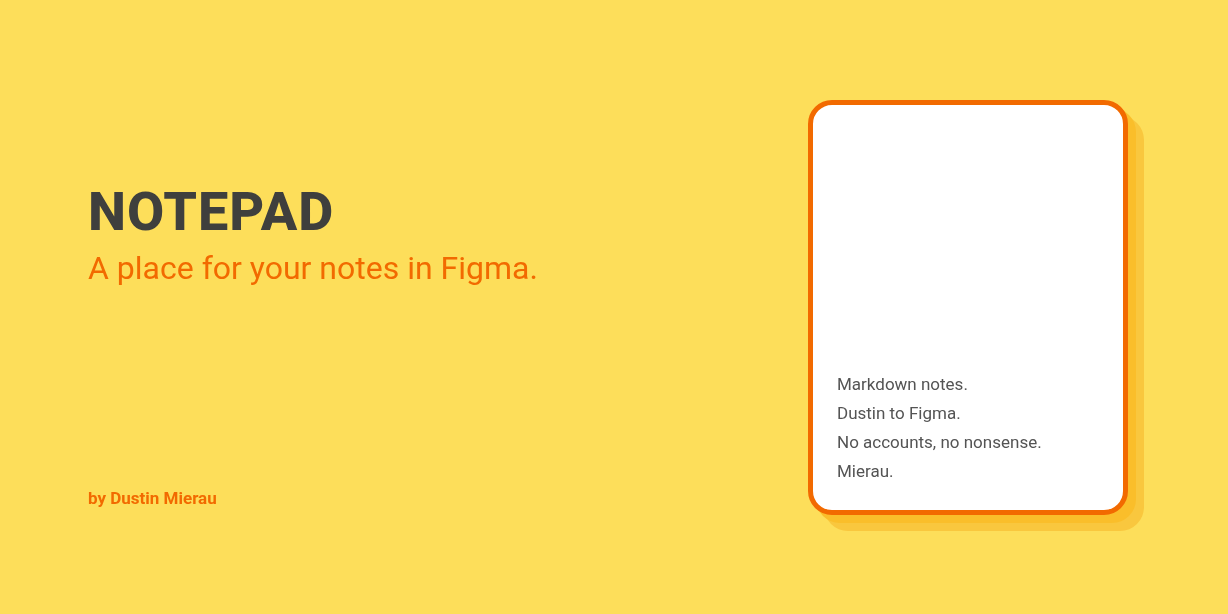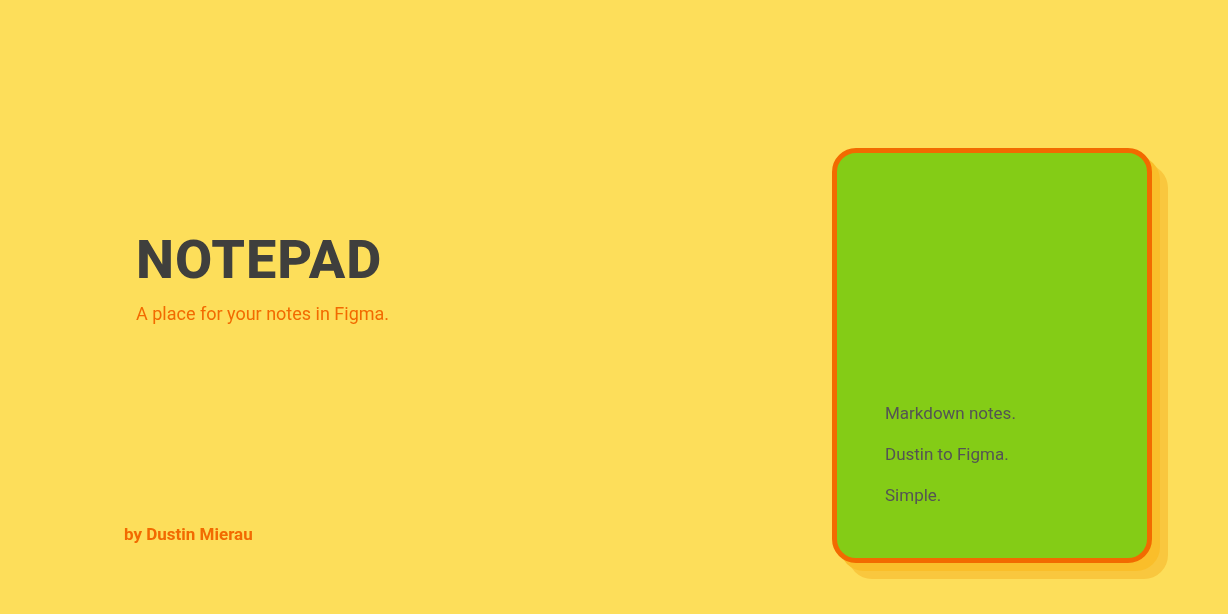--- a/index.html
+++ b/index.html
@@ -1,16 +1,16 @@
 <!DOCTYPE html>
 <html><head>
   <meta charset="utf-8">
   <style>
     * {
-      margin: 12px;
+      margin: 0;
       padding: 0;
       box-sizing: border-box;
     }
 
     body {
       width: 1228px;
       height: 614px;
       background-color: #FDDE5A;
       font-family: -apple-system, BlinkMacSystemFont, 'Segoe UI', Roboto, Helvetica, Arial, sans-serif;
       position: relative;
@@ -25,21 +25,21 @@
 
     .title {
       font-size: 54px;
       font-weight: 800;
       color: #3F3F3D;
       letter-spacing: 1px;
       margin-bottom: 6px;
     }
 
     .subtitle {
-      font-size: 18px;
+      font-size: 32px;
       font-weight: 400;
       color: #F26A00;
     }
 
     .author {
       position: absolute;
       left: 88px;
       top: 488px;
       font-size: 17px;
       font-weight: 700;
@@ -73,21 +73,21 @@
       background-color: #FABE2A;
       border-radius: 24px;
     }
 
     .card {
       position: absolute;
       top: 0;
       left: 0;
       width: 320px;
       height: 415px;
-      background-color: #84cc16;
+      background-color: #ffffff;
       border: 5px solid #F26A00;
       border-radius: 24px;
       padding: 24px;
       display: flex;
       flex-direction: column;
       justify-content: flex-end;
     }
 
     .card-content {
       color: #545454;
@@ -110,16 +110,17 @@
 
 <p class="author">by Dustin Mierau</p>
 
 <div class="card-container">
   <div class="card-shadow2"></div>
   <div class="card-shadow1"></div>
   <div class="card">
     <div class="card-content">
       <span class="card-line">Markdown notes.</span>
       <span class="card-line">Dustin to Figma.</span>
-      <span class="card-line">Simple.</span>
+      <span class="card-line">No accounts, no nonsense.</span>
+      <span class="card-line">Mierau.</span>
     </div>
   </div>
 </div>
 
 </body></html>

